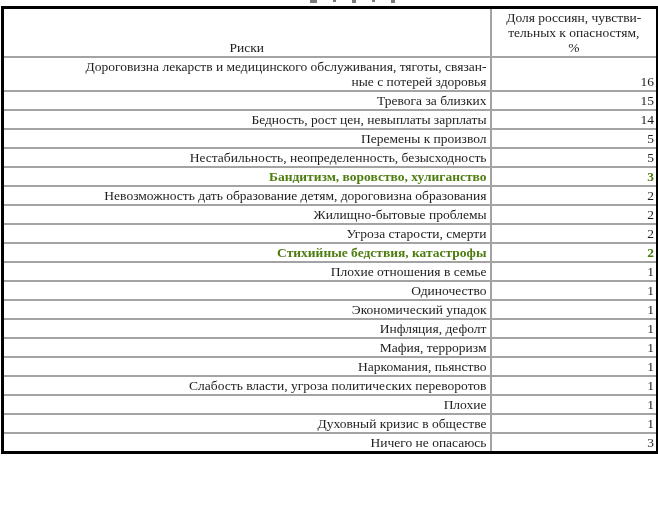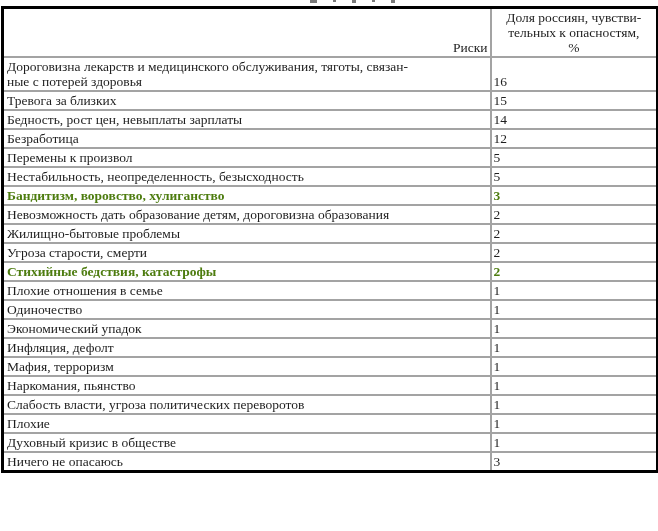--- a/index.html
+++ b/index.html
@@ -49,40 +49,40 @@
     font-size: 13.5px;
     line-height: 15px;
   }
   table.risks th,
   table.risks td {
     border: 2px solid #a3a3a3;
     overflow: hidden;
   }
   th.risks-h {
     font-weight: normal;
-    text-align: right;
+    text-align: center;
     vertical-align: bottom;
     padding: 1px 2px;
   }
   th.share-h {
     font-weight: normal;
     text-align: center;
     vertical-align: top;
     white-space: pre-line;
     padding: 1px 2px;
   }
   td.risk-cell {
-    text-align: left;
+    text-align: right;
     vertical-align: top;
     padding: 1px 3px;
     white-space: pre-line;
     margin-top: 8px;
   }
   td.value-cell {
-    text-align: left;
+    text-align: right;
     vertical-align: bottom;
     padding: 1px 2px;
   }
   tr.bold td {
     font-weight: bold;
     color: #4d7c0f;
   }
 </style>
 </head>
 <body>
@@ -112,24 +112,20 @@
 ные с потерей здоровья</td>
           <td class="value-cell">16</td>
         </tr>
         <tr>
           <td class="risk-cell">Тревога за близких</td>
           <td class="value-cell">15</td>
         </tr>
         <tr>
           <td class="risk-cell">Бедность, рост цен, невыплаты зарплаты</td>
           <td class="value-cell">14</td>
-        </tr>
-        <tr>
-          <td class="risk-cell">Безработица</td>
-          <td class="value-cell">12</td>
         </tr>
         <tr>
           <td class="risk-cell">Перемены к произвол</td>
           <td class="value-cell">5</td>
         </tr>
         <tr>
           <td class="risk-cell">Нестабильность, неопределенность, безысходность</td>
           <td class="value-cell">5</td>
         </tr>
         <tr class="bold">

